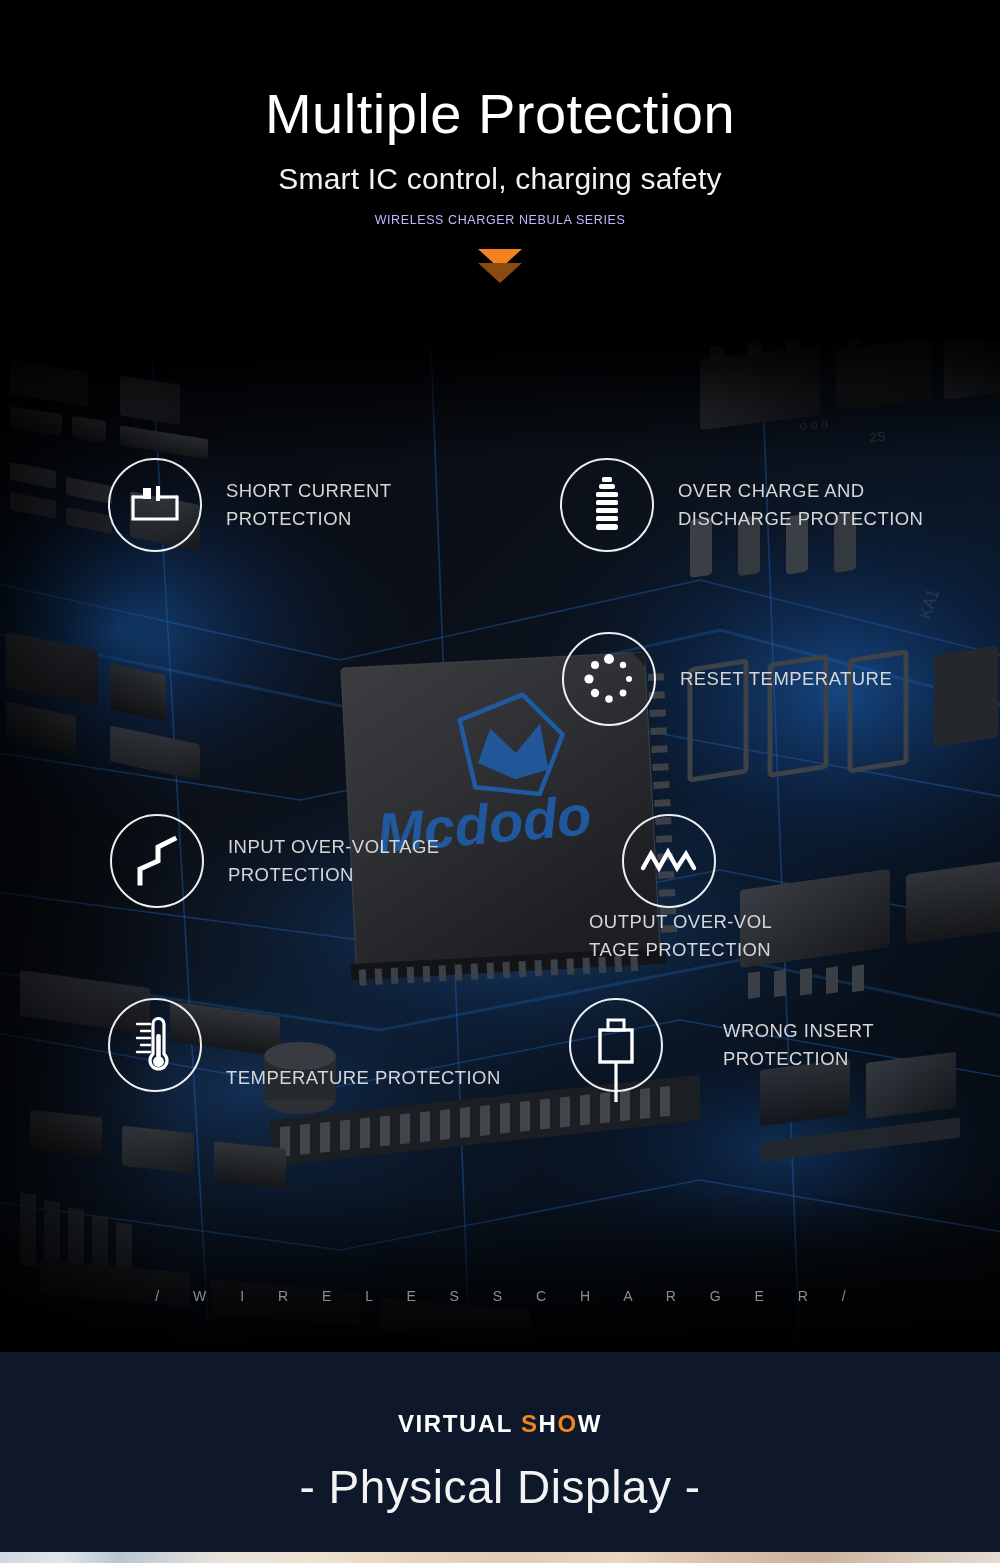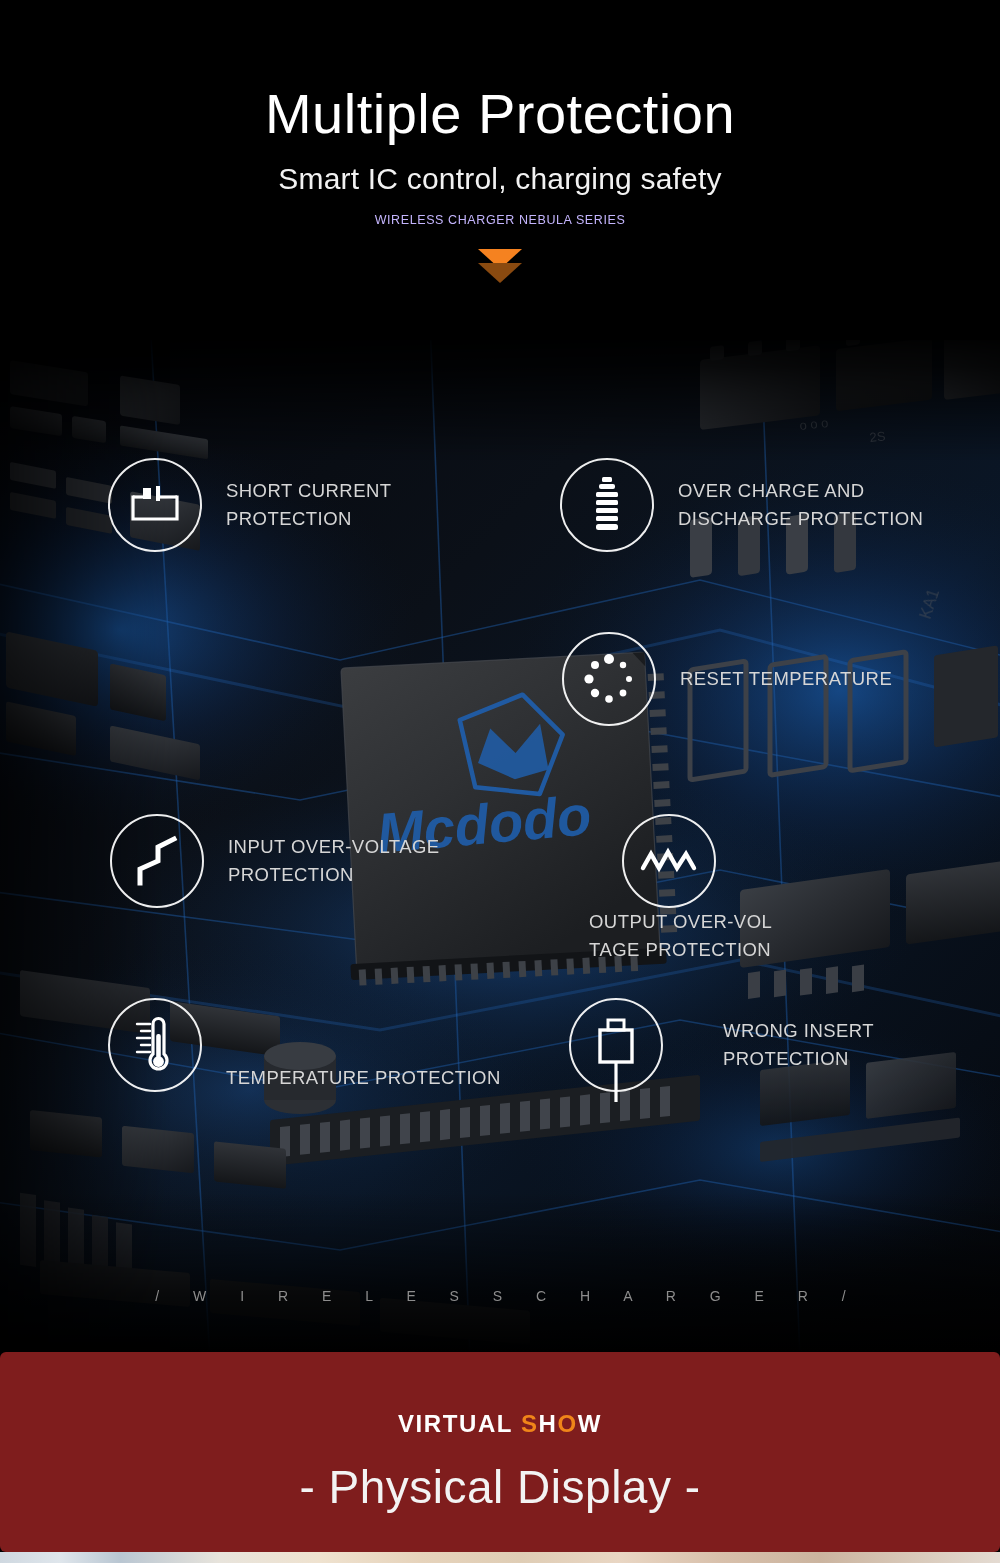--- a/index.html
+++ b/index.html
@@ -150,24 +150,23 @@
     color:#8d8d8d;
     z-index:9;
     font-weight:300;
   }
 
   
   .bottom {
     position:absolute;
     left:0; top:1352px;
     width:1000px; height:200px;
-    background:#7f1d1d;
+    background:#0f172a;
     text-align:center;
     z-index:10;
-    border-radius:6px;
   }
   .vshow {
     margin-top:58px;
     font-size:24px;
     font-weight:700;
     letter-spacing:1.6px;
     color:#ffffff;
   }
   .vshow .o { color:#f08519; }
   .phys {

